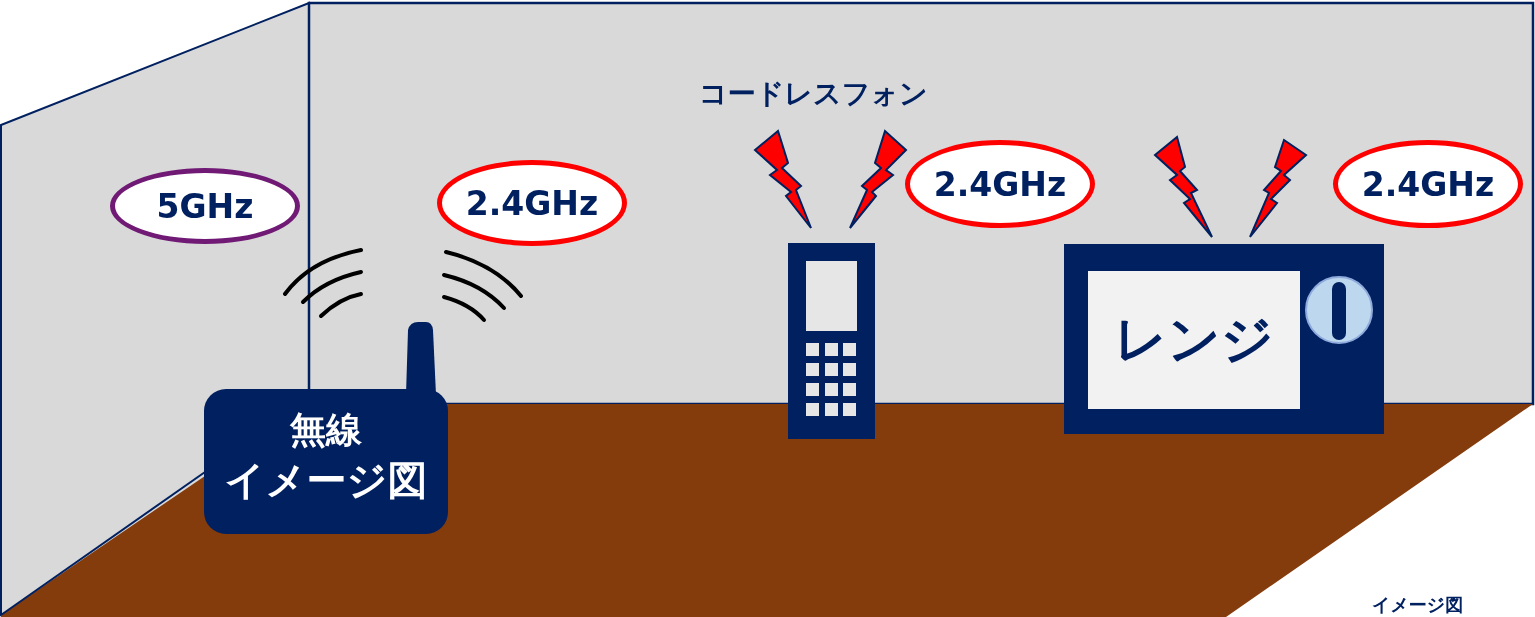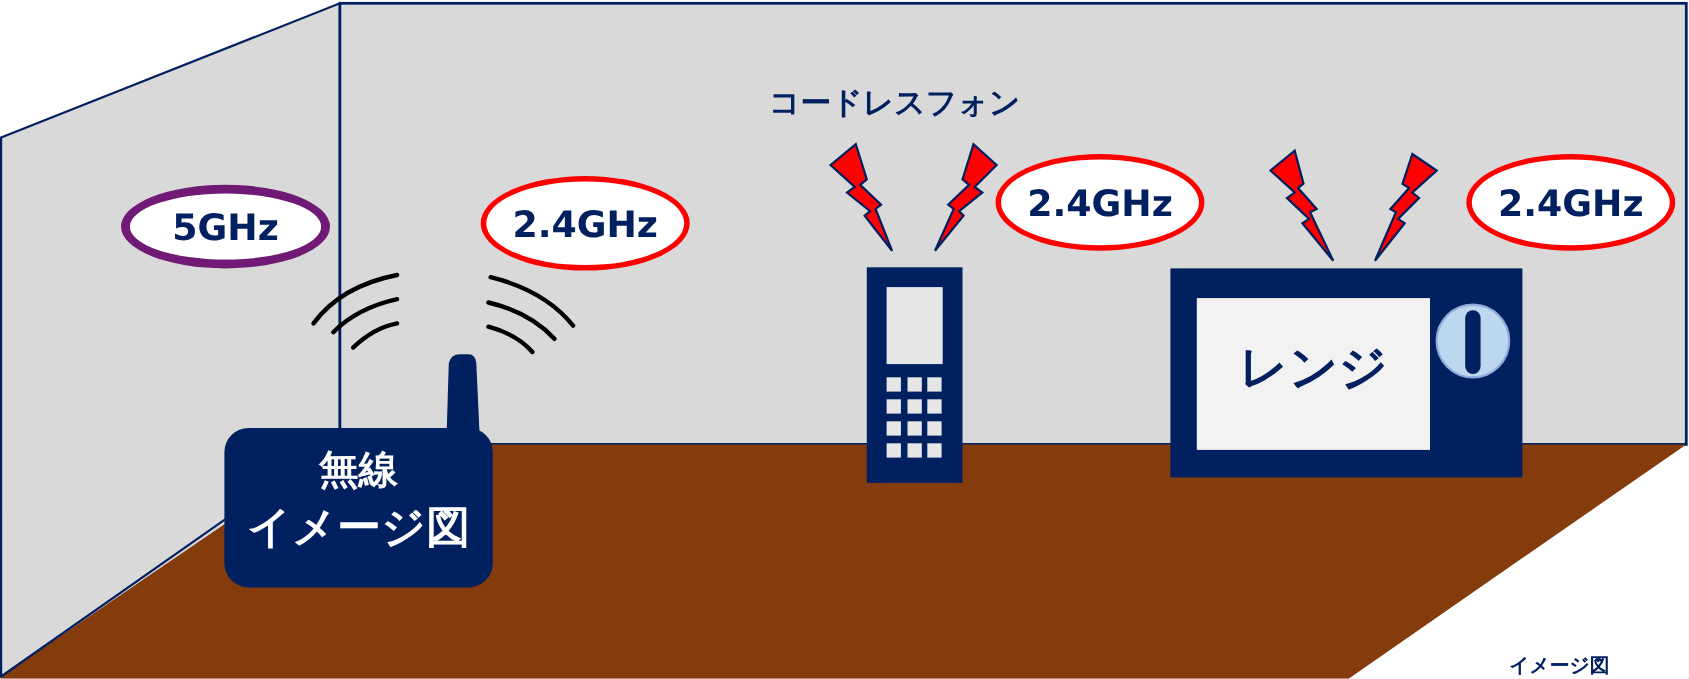--- a/index.html
+++ b/index.html
@@ -66,35 +66,35 @@
   <polygon points="1306,155 1284,140 1275,167 1281,171 1264,190 1269,193 1250,237 1277,203 1271,199 1290,180 1284,175" fill="#ff0000" stroke="#002060" stroke-width="2"></polygon>
 
   <g>
     <rect x="1064" y="244" width="320" height="190" fill="#002060"></rect>
     <rect x="1088" y="271" width="212" height="138" fill="#f2f2f2"></rect>
     <circle cx="1339" cy="310" r="33" fill="#bdd7ee" stroke="#8faadc" stroke-width="2"></circle>
     <rect x="1332" y="282" width="14" height="58" rx="7" ry="7" fill="#002060"></rect>
   </g>
 </svg>
 
-<div class="oval" style="left:110px;top:168px;width:190px;height:76px;border:8px solid #701a75;">
+<div class="oval" style="left:110px;top:168px;width:190px;height:76px;border:5px solid #701a75;">
   <span>5GHz</span>
 </div>
 <div class="oval" style="left:437px;top:160px;width:190px;height:86px;border:5px solid #ff0000;">
   <span>2.4GHz</span>
 </div>
 <div class="oval" style="left:905px;top:140px;width:190px;height:88px;border:5px solid #ff0000;">
   <span>2.4GHz</span>
 </div>
 <div class="oval" style="left:1333px;top:140px;width:190px;height:88px;border:5px solid #ff0000;">
   <span>2.4GHz</span>
 </div>
 
 <div class="lbl" style="left:204px;top:405px;width:244px;text-align:center;color:#ffffff;line-height:50px;">
-  <div style="font-size:36px;font-family:Liberation Mono, monospace;">無線</div>
+  <div style="font-size:36px;">無線</div>
   <div style="font-size:40px;">イメージ図</div>
 </div>
 
 <div class="lbl" style="left:699px;top:75px;font-size:28px;">コードレスフォン</div>
 
-<div class="lbl" style="left:1088px;top:305px;width:212px;text-align:center;font-size:44px;">レンジ</div>
+<div class="lbl" style="left:1088px;top:305px;width:212px;text-align:center;font-size:52px;">レンジ</div>
 
 <div class="lbl" style="left:1372px;top:578px;font-size:18px;margin-top:15px;">イメージ図</div>
 
 </body></html>

